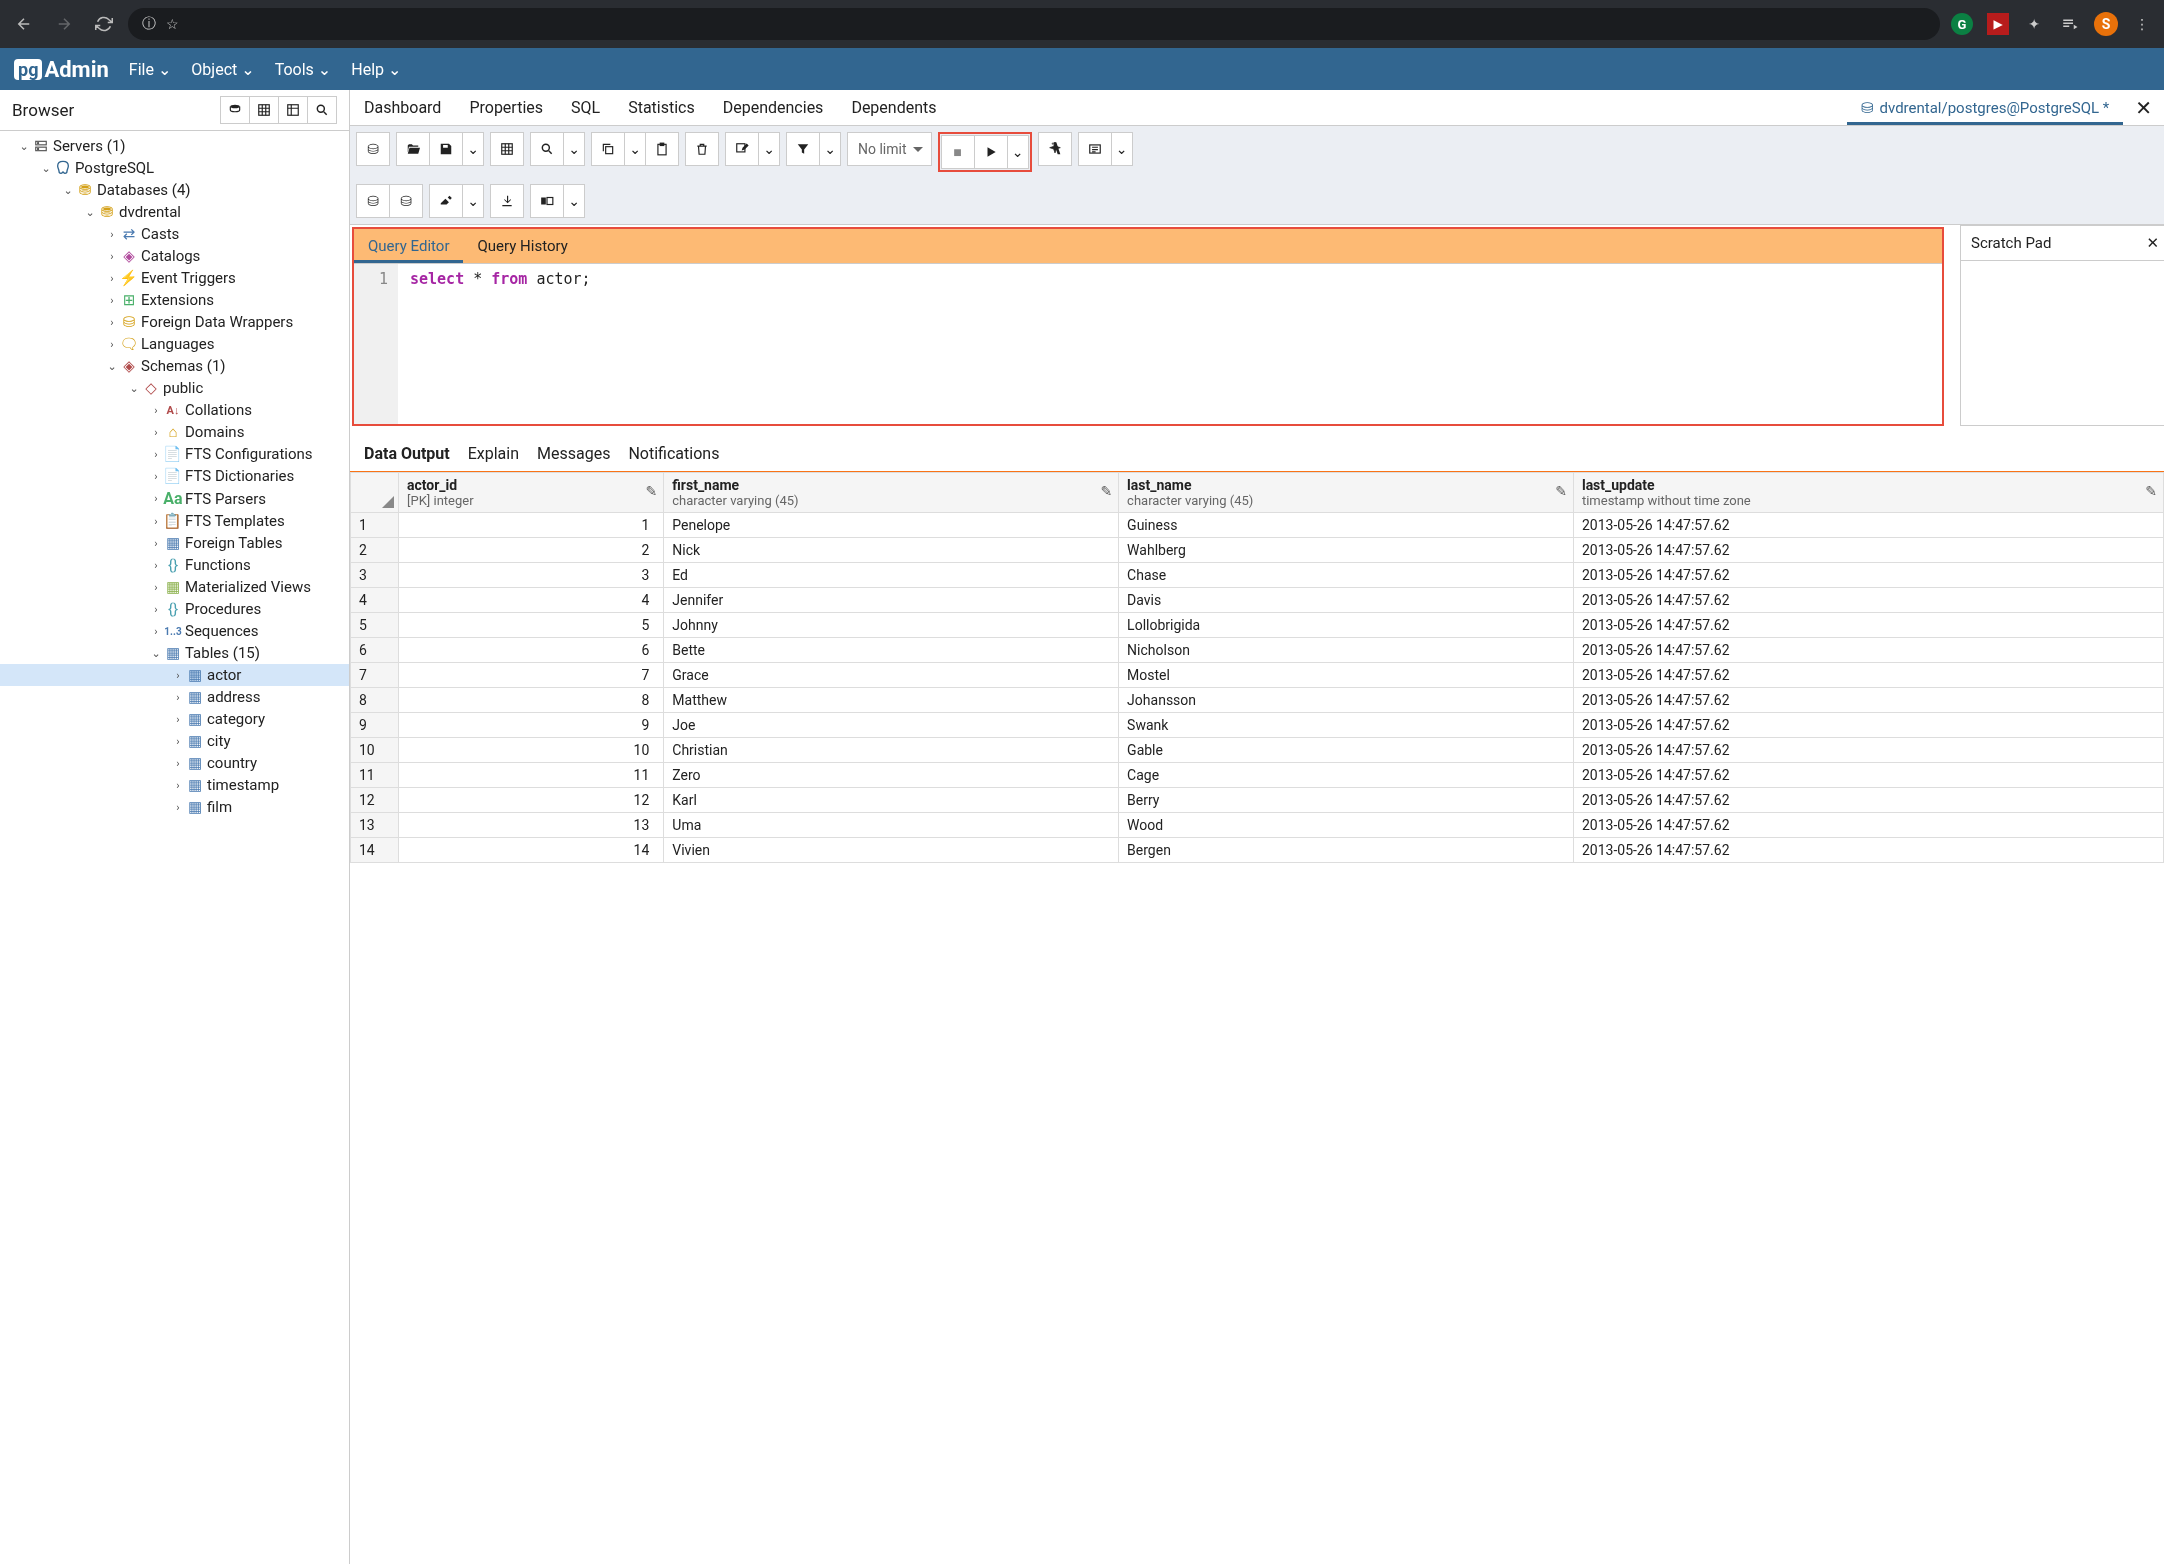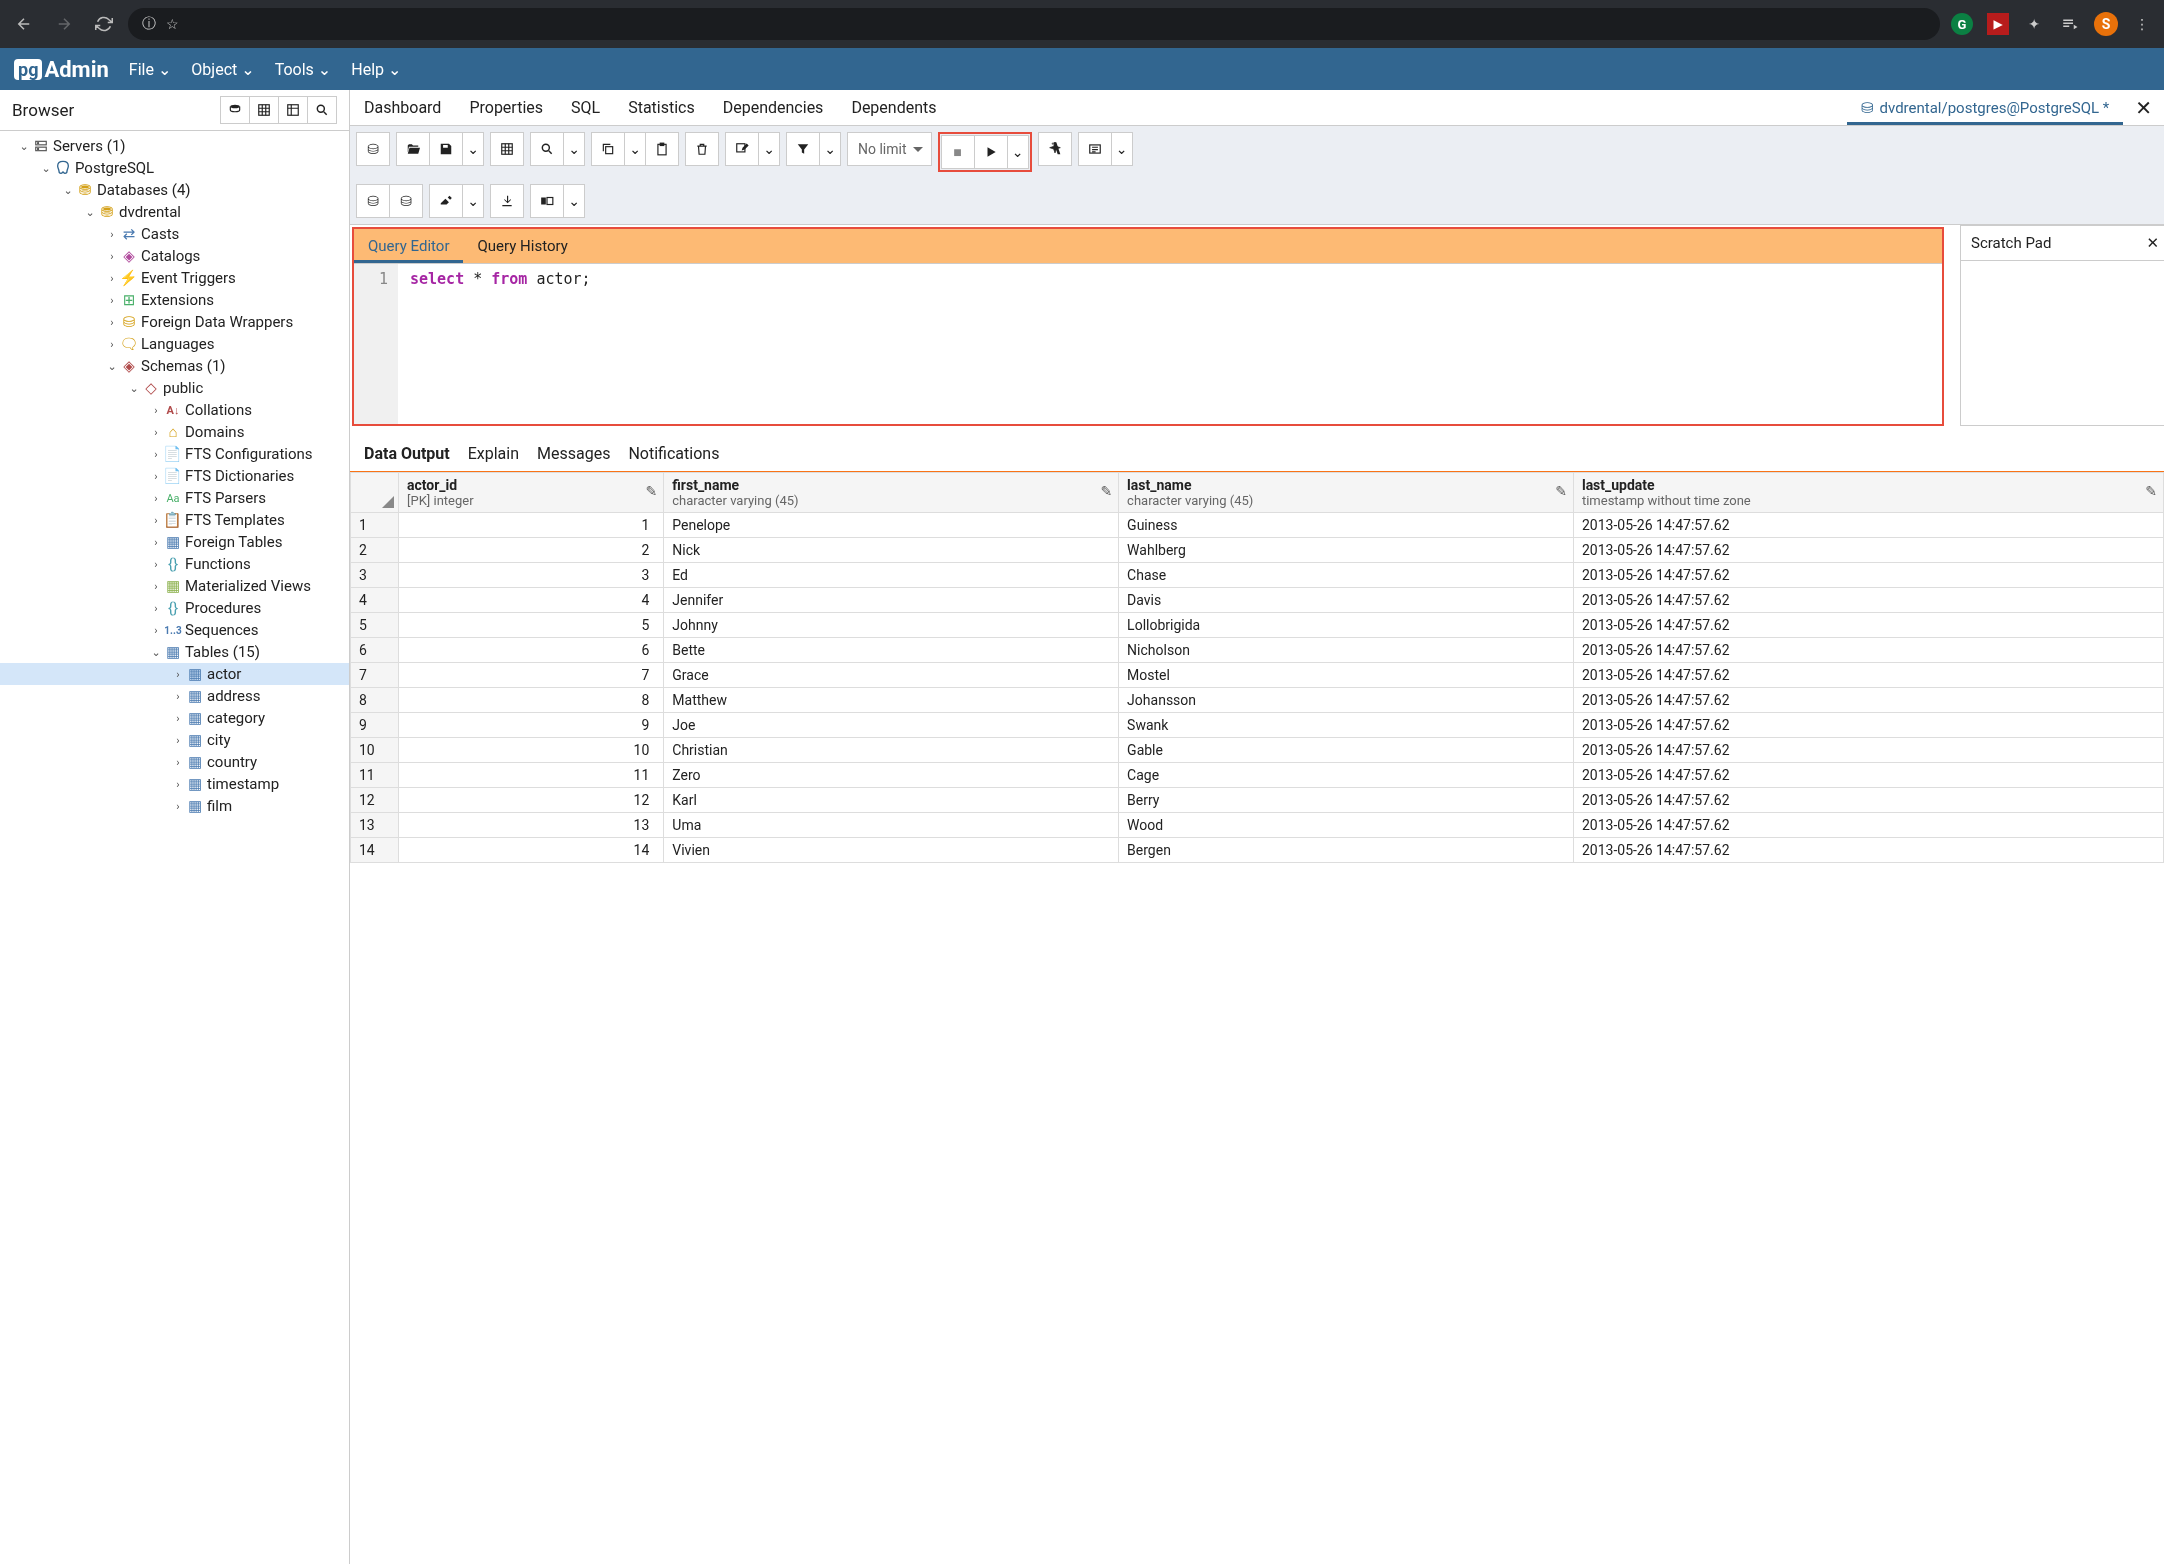--- a/index.html
+++ b/index.html
@@ -316,21 +316,21 @@
           <span class="arr">›</span>
           <span class="ico">
             <span style="color:#888">📄</span>
           </span>
           <span>FTS Dictionaries</span>
         </div>
         <div class="tree-row">
           <span class="ind" style="width:144px"></span>
           <span class="arr">›</span>
           <span class="ico">
-            <span style="color:#4ab06a;font-size:11px;font-weight:normal">Aa</span>
+            <span style="color:#4ab06a;font-size:16px;font-weight:bold">Aa</span>
           </span>
           <span>FTS Parsers</span>
         </div>
         <div class="tree-row">
           <span class="ind" style="width:144px"></span>
           <span class="arr">›</span>
           <span class="ico">
             <span style="color:#d4a017">📋</span>
           </span>
           <span>FTS Templates</span>

